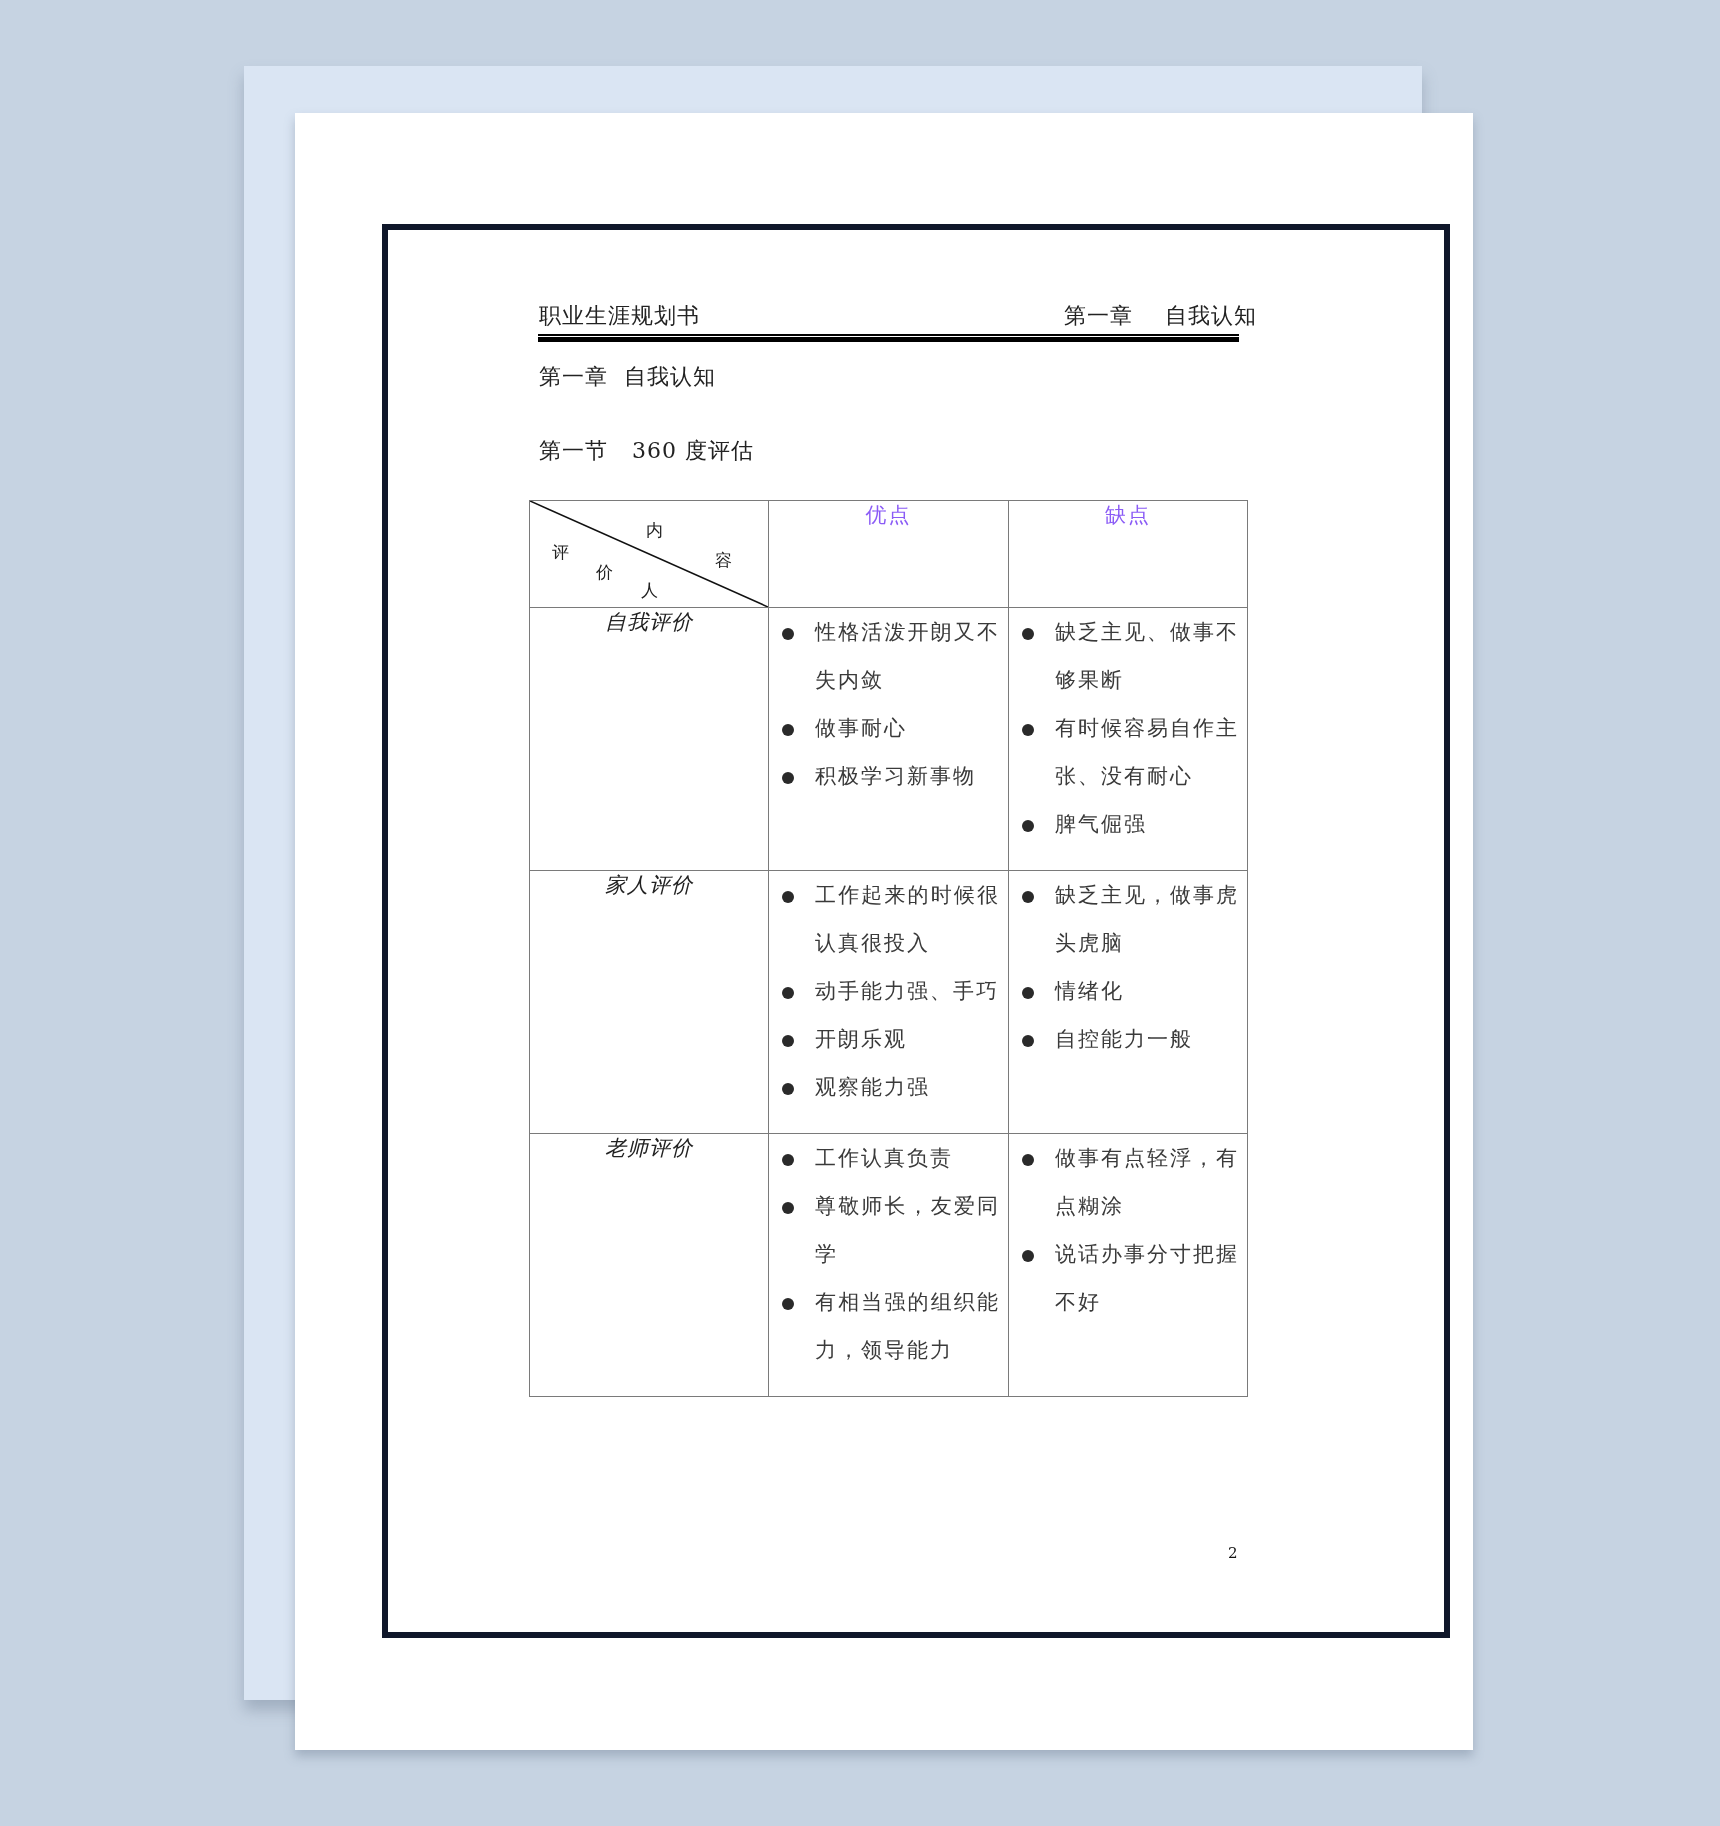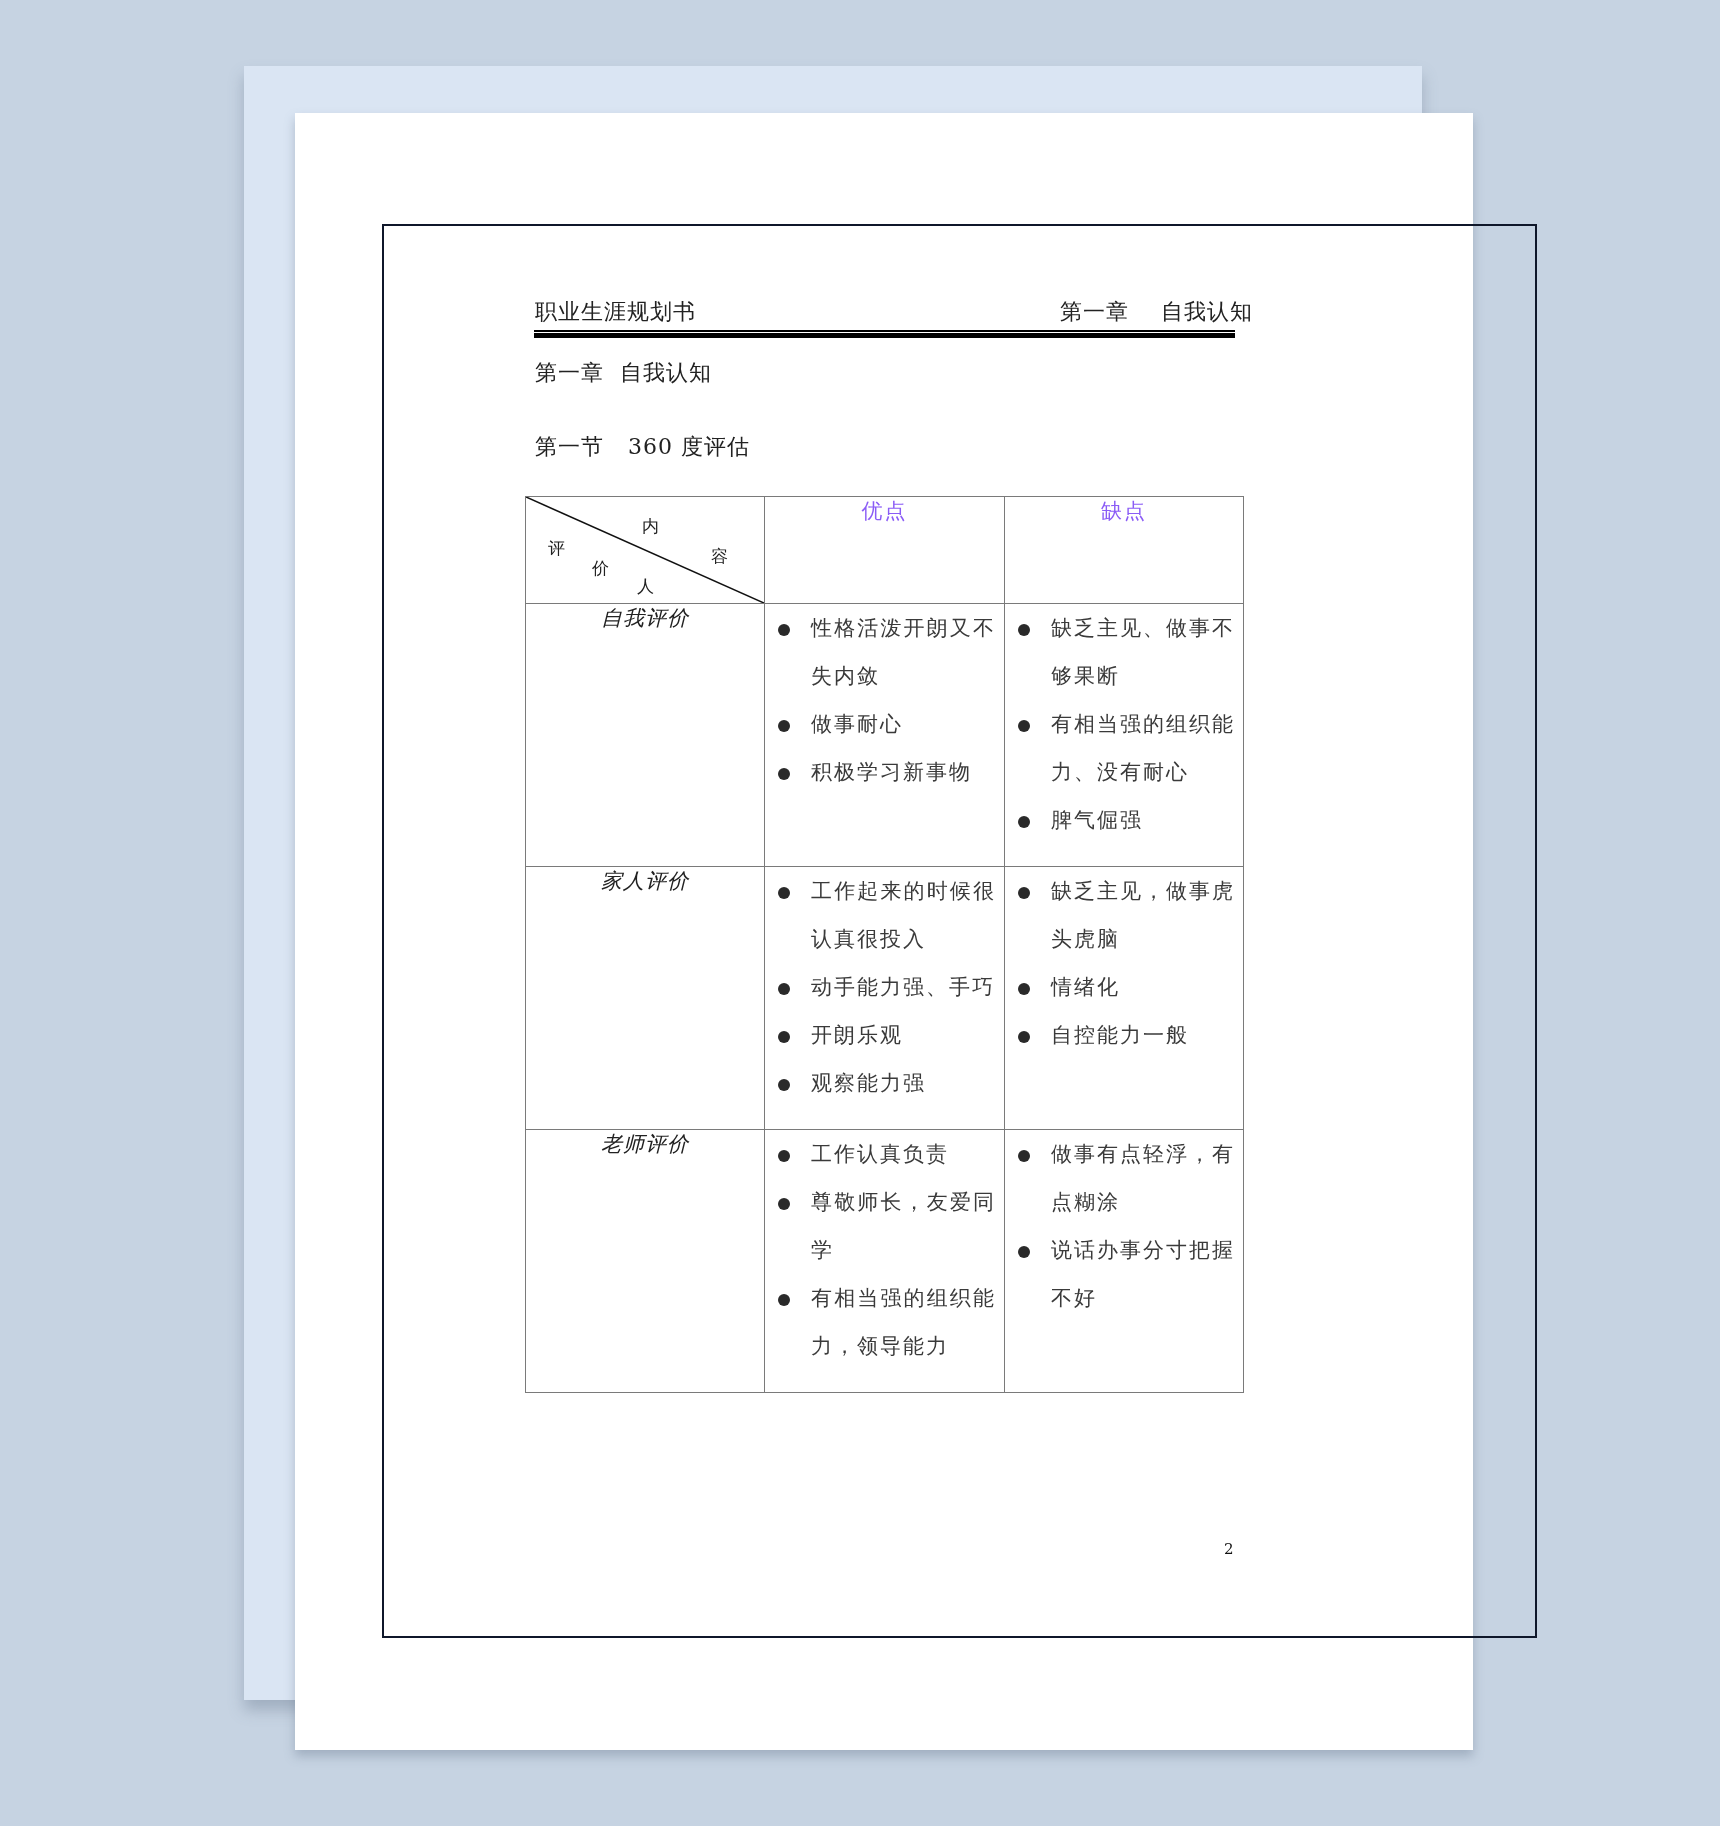--- a/index.html
+++ b/index.html
@@ -14,22 +14,22 @@
     position: absolute; left: 244px; top: 66px; width: 1178px; height: 1634px;
     background: #dae5f3;
     box-shadow: 0 10px 14px rgba(90,105,130,0.35);
   }
   .front-page {
     position: absolute; left: 295px; top: 113px; width: 1178px; height: 1637px;
     background: #ffffff;
     box-shadow: 0 6px 10px rgba(90,105,130,0.35);
   }
   .content-box {
-    position: absolute; left: 87px; top: 111px; width: 1155px; height: 1414px;
-    border: 2px solid #0f172a;
+    position: absolute; left: 87px; top: 111px; width: 1068px; height: 1414px;
+    border: 6px solid #0f172a;
     box-sizing: border-box;
   }
   
   .run-head-left {
     position: absolute; left: 151px; top: 72px;
     font-size: 22px; letter-spacing: 1px; color: #222; line-height: 28px;
   }
   .run-head-right {
     position: absolute; left: 676px; top: 72px;
     font-size: 22px; letter-spacing: 1px; color: #222; line-height: 28px;
@@ -130,21 +130,21 @@
         <td>
           <ul class="points">
             <li><span class="dot"></span><span>性格活泼开朗又不失内敛</span></li>
             <li><span class="dot"></span><span>做事耐心</span></li>
             <li><span class="dot"></span><span>积极学习新事物</span></li>
           </ul>
         </td>
         <td>
           <ul class="points">
             <li><span class="dot"></span><span>缺乏主见、做事不够果断</span></li>
-            <li><span class="dot"></span><span>有相当强的组织能力、没有耐心</span></li>
+            <li><span class="dot"></span><span>有时候容易自作主张、没有耐心</span></li>
             <li><span class="dot"></span><span>脾气倔强</span></li>
           </ul>
         </td>
       </tr>
 
       <tr class="r2">
         <td class="who">家人评价</td>
         <td>
           <ul class="points">
             <li><span class="dot"></span><span>工作起来的时候很认真很投入</span></li>

